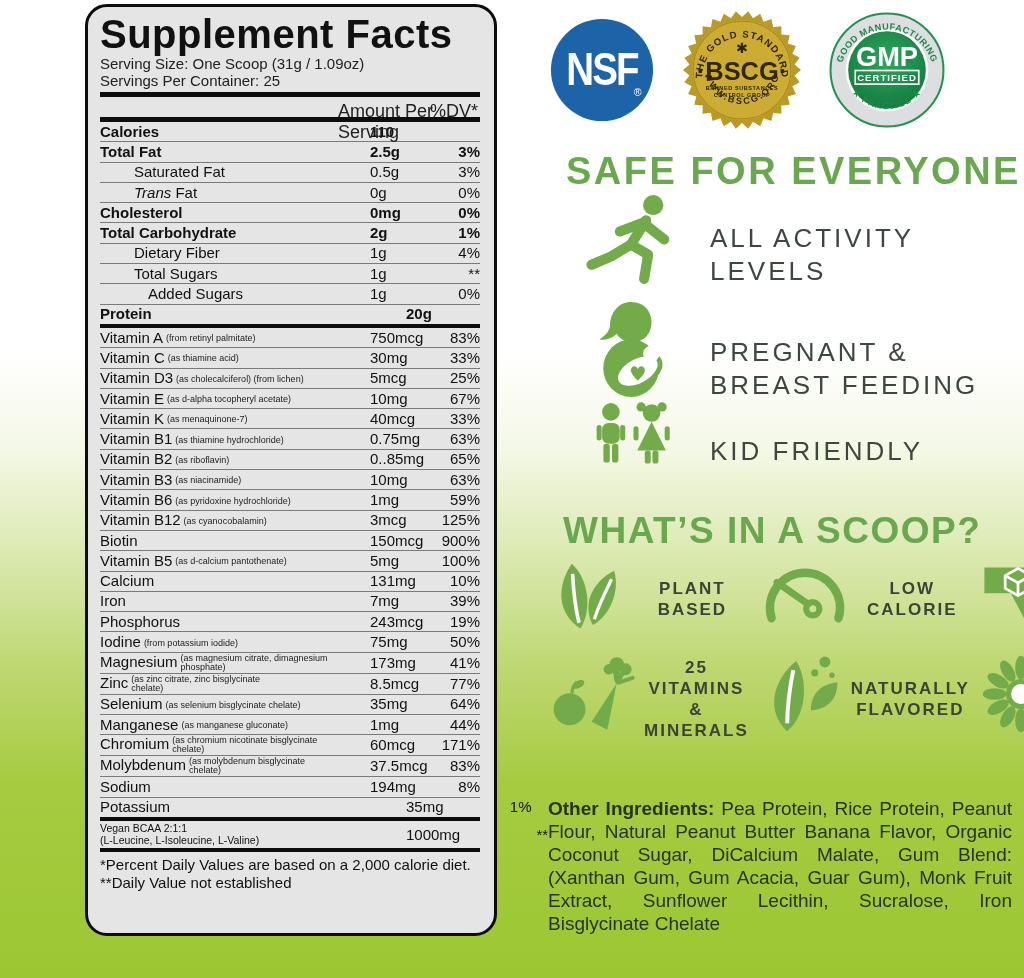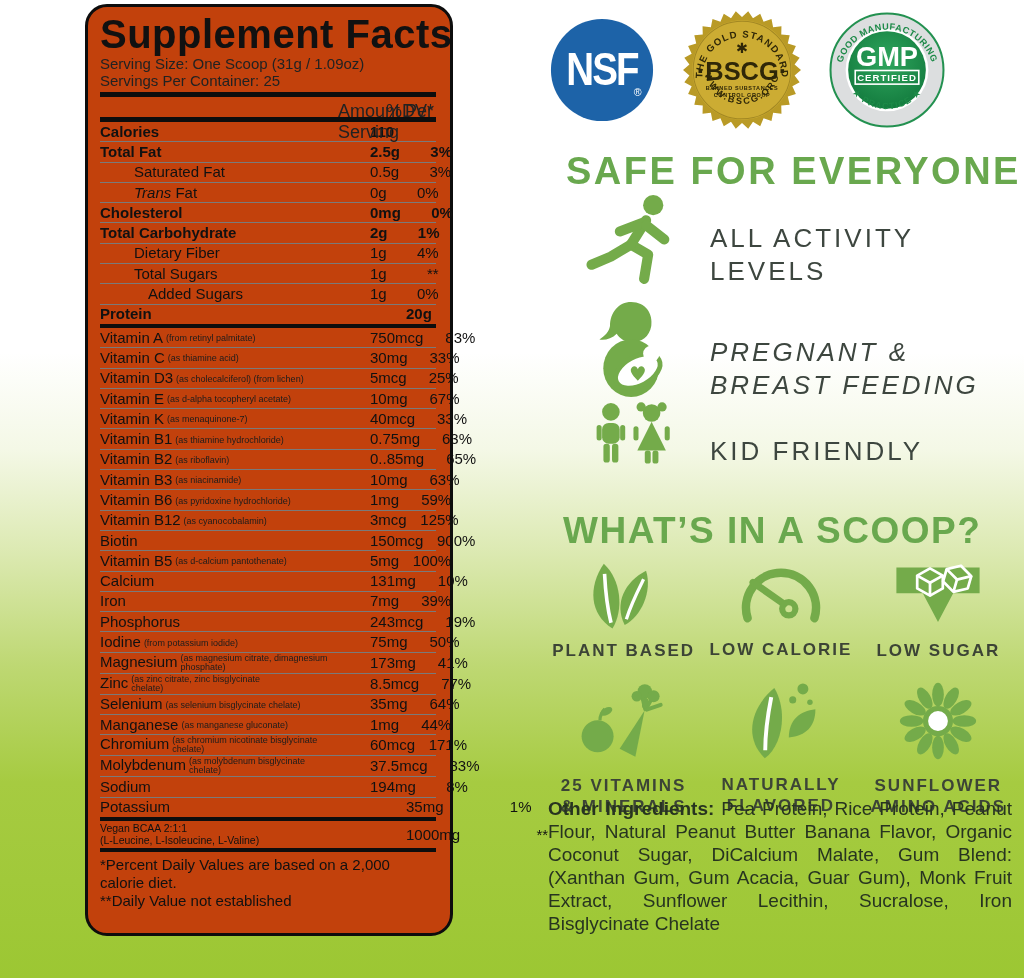--- a/index.html
+++ b/index.html
@@ -5,22 +5,22 @@
   html,body{margin:0;padding:0;}
   body{
     width:1024px;height:978px;overflow:hidden;
     font-family:"Liberation Sans","DejaVu Sans",sans-serif;
     background:linear-gradient(180deg,#ffffff 0%,#ffffff 36%,#f4f8e6 46%,#ddeab4 56%,#bed873 68%,#a6cb41 80%,#9cc733 100%);
   }
   #canvas{position:relative;width:1024px;height:978px;}
 
   
   #facts{
-    position:absolute;left:85px;top:4px;width:368px;height:932px;
-    background:#c2410c;border:3px solid #0d0d0d;border-radius:22px;
+    position:absolute;left:85px;top:4px;width:412px;height:932px;
+    background:#e5e5e5;border:3px solid #0d0d0d;border-radius:22px;
     box-sizing:border-box;padding:6px 14px 6px 12px;color:#111;
   }
   #facts .title{font-size:40px;font-weight:800;letter-spacing:.5px;line-height:42px;white-space:nowrap;}
   #facts .serv{font-size:15px;line-height:17px;color:#222;}
   .barThick{height:5px;background:#0d0d0d;margin:3px 0 0 0;}
   .fhead{position:relative;height:20px;font-size:18px;color:#222;}
   .fhead .hAmt{position:absolute;left:238px;top:4px;}
   .fhead .hDv{position:absolute;right:2px;top:4px;}
   .fhead{border-bottom:5px solid #0d0d0d;box-sizing:content-box;}
   .frow{display:grid;grid-template-columns:270px 1fr 52px;align-items:center;
@@ -38,21 +38,21 @@
 
   
   .badges{position:absolute;left:549px;top:10px;width:462px;display:flex;gap:27px;align-items:center;}
   .gHeading{position:absolute;color:#69a84e;letter-spacing:2.5px;white-space:nowrap;}
   #safeHeading{left:566px;top:150px;font-size:38px;font-weight:600;}
   #scoopHeading{left:563px;top:510px;font-size:37px;font-weight:800;letter-spacing:1.5px;}
   .safe-row{position:absolute;left:578px;display:flex;align-items:flex-end;gap:20px;}
   .safe-label{font-size:26px;line-height:33px;letter-spacing:3px;color:#3d463f;font-weight:500;white-space:pre-line;}
   .scoop-grid{position:absolute;left:548px;top:558px;width:466px;display:grid;
               grid-template-columns:1fr 1fr 1fr;column-gap:6px;row-gap:16px;}
-  .scoop-item{display:flex;flex-direction:column;align-items:center;justify-content:center;}
+  .scoop-item{display:flex;align-items:center;justify-content:space-between;}
   .scoop-label{font-size:17px;line-height:21px;letter-spacing:2px;color:#3c4436;font-weight:600;text-align:center;white-space:pre-line;margin-top:6px;}
   #otherIng{position:absolute;left:548px;top:797px;width:464px;font-size:19px;line-height:23px;
             color:#273420;text-align:justify;font-weight:500;}
   #otherIng b{font-weight:700;}
 </style>
 </head>
 <body>
 
 <div id="canvas">
 
@@ -315,21 +315,21 @@
               <path d="M60,30 L36,39"></path>
               <path d="M62,33 L80,47"></path>
       <path d="M47,52 L64,62 L60,86"></path>
               <path d="M47,52 L27,64 L8,72"></path>
     </g>
           </svg>
         </span>
         <div class="safe-label">ALL ACTIVITY
 LEVELS</div>
       </div>
-      <div class="safe-row" style="top: 296px; font-style: italic;">
+      <div class="safe-row" style="top: 296px;">
         <span style="width: 112px; display: flex; justify-content: center;">
           <svg width="96" height="106" viewBox="0 0 100 110">
     <g fill="#74ab4a">
       <path d="M47,6 C62,6 70,18 68,31 C66,43 56,49 46,48 C40,47 35,44 32,39 C27,44 20,46 14,45 C20,41 24,37 25,31 C25,17 34,6 47,6 Z"></path>
       <ellipse cx="47" cy="75" rx="29" ry="30"></ellipse>
       <ellipse cx="54" cy="78" rx="25" ry="15" transform="rotate(-28 54 78)" fill="#fff" stroke="#74ab4a" stroke-width="5"></ellipse>
       <circle cx="68" cy="60" r="8.5" fill="#fff"></circle>
       <path d="M54,88 C47,81 45,77 48,74 C50,72 53,73 54,76 C55,73 58,72 60,74 C63,77 61,81 54,88 Z"></path>
     </g>
           </svg>

